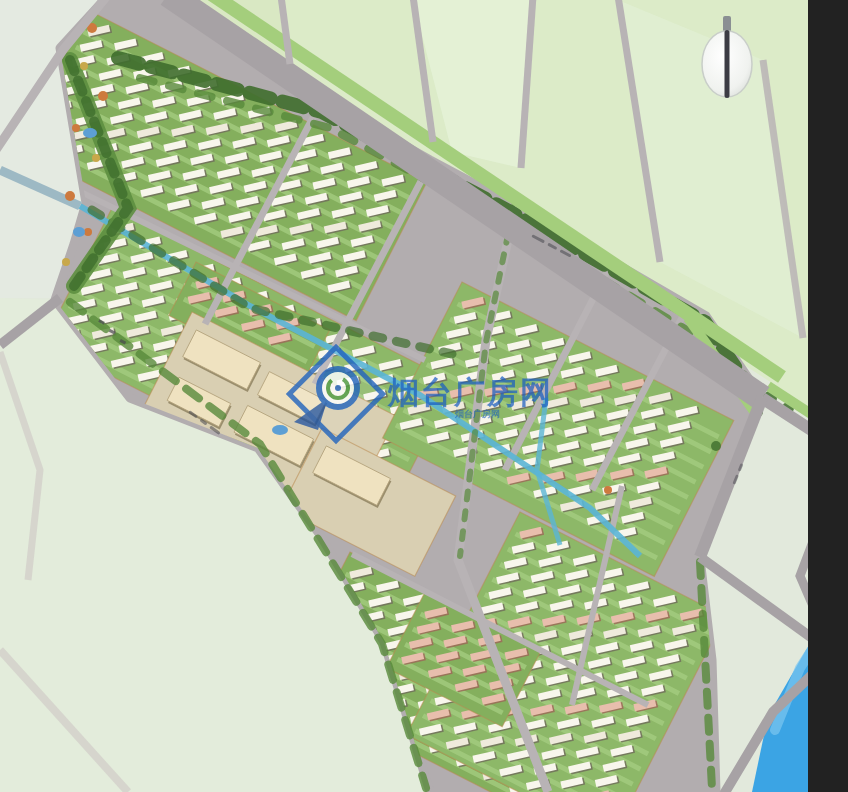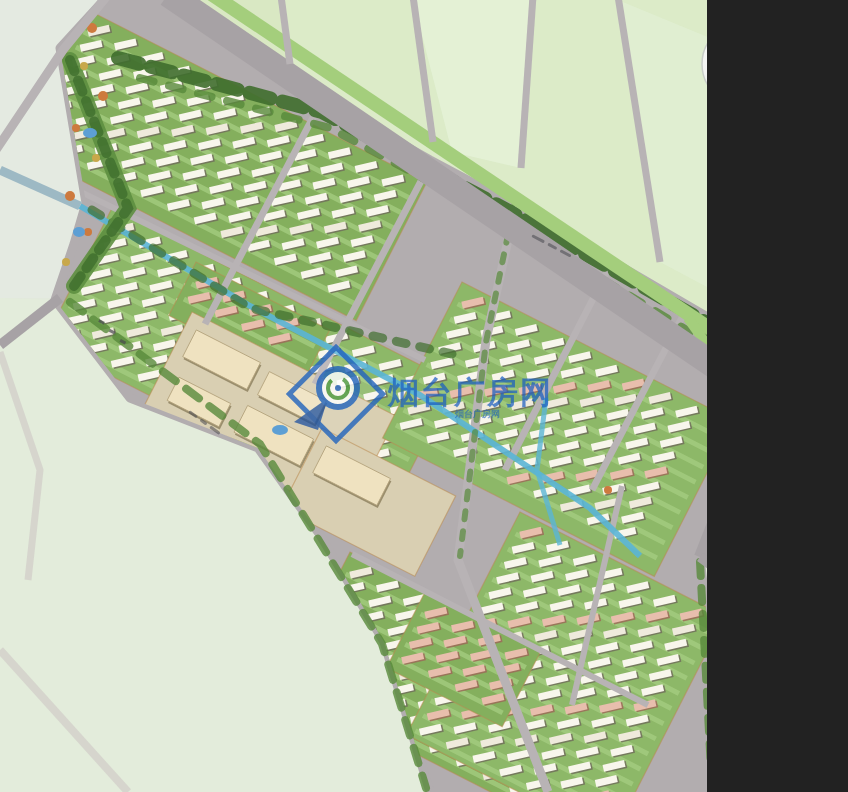--- a/index.html
+++ b/index.html
@@ -1,17 +1,17 @@
 <!DOCTYPE html>
 <html style="--base: #e2e9dc; --field: #dcebc8; --field-light: #e4f1d6; --field-mid: #e0eed1; --field-dark: #d8e8c2; --open-nw: #e4eae1; --open-sw: #e3ecdb; --road-major: #a7a2a5; --road-minor: #b8b3b5; --road-faint: #d0ccc7; --dev-street: #b2adaf; --verge-green: #a4ce7c; --park-green: #5d8f40; --block-green: #84af5d; --block-green-alt: #8db868; --row-strip: #a6cd81; --tree-dark: #3f6e2d; --tree-mid: #578a3b; --building-white: #f8f6ec; --building-cream: #efeadc; --building-shadow: #716f5c; --building-salmon: #e8bead; --salmon-shadow: #9c6a58; --school-base: #d9cfb2; --school-building: #efe2c0; --school-stroke: #b3a27c; --school-shadow: #9a8e6d; --block-outline: #b98a50; --canal: #5ab5d6; --canal-gray: #9db9c4; --river: #3ba4e4; --river-light: #7cc6ef; --accent-orange: #cd7a3e; --accent-yellow: #c8a84a; --water-dot: #5d9fd4; --watermark-blue: #1b5ec2; --watermark-stroke: #2566bd; --watermark-needle: #1c4f9f; --watermark-ring: #4e9a41; --compass-needle: #3c3c44; --compass-rim: #c9cec9; --label-dark: #4a4a50;"><head>
 <meta charset="utf-8">
 <style>
   html,body{margin:0;padding:0;background:#222;}
   .stage{
-    position:relative;width:707px;height:792px;overflow:hidden;
+    position:relative;width:808px;height:792px;overflow:hidden;
     font-family:"DejaVu Sans",sans-serif;
     background:var(--base,#e2e9dc);
   }
   svg{display:block;}
   .wm-text{font-weight:bold;letter-spacing:2px;opacity:.88;}
   .wm-sub{font-weight:bold;opacity:.75;}
 </style>
 </head>
 <body>
 

